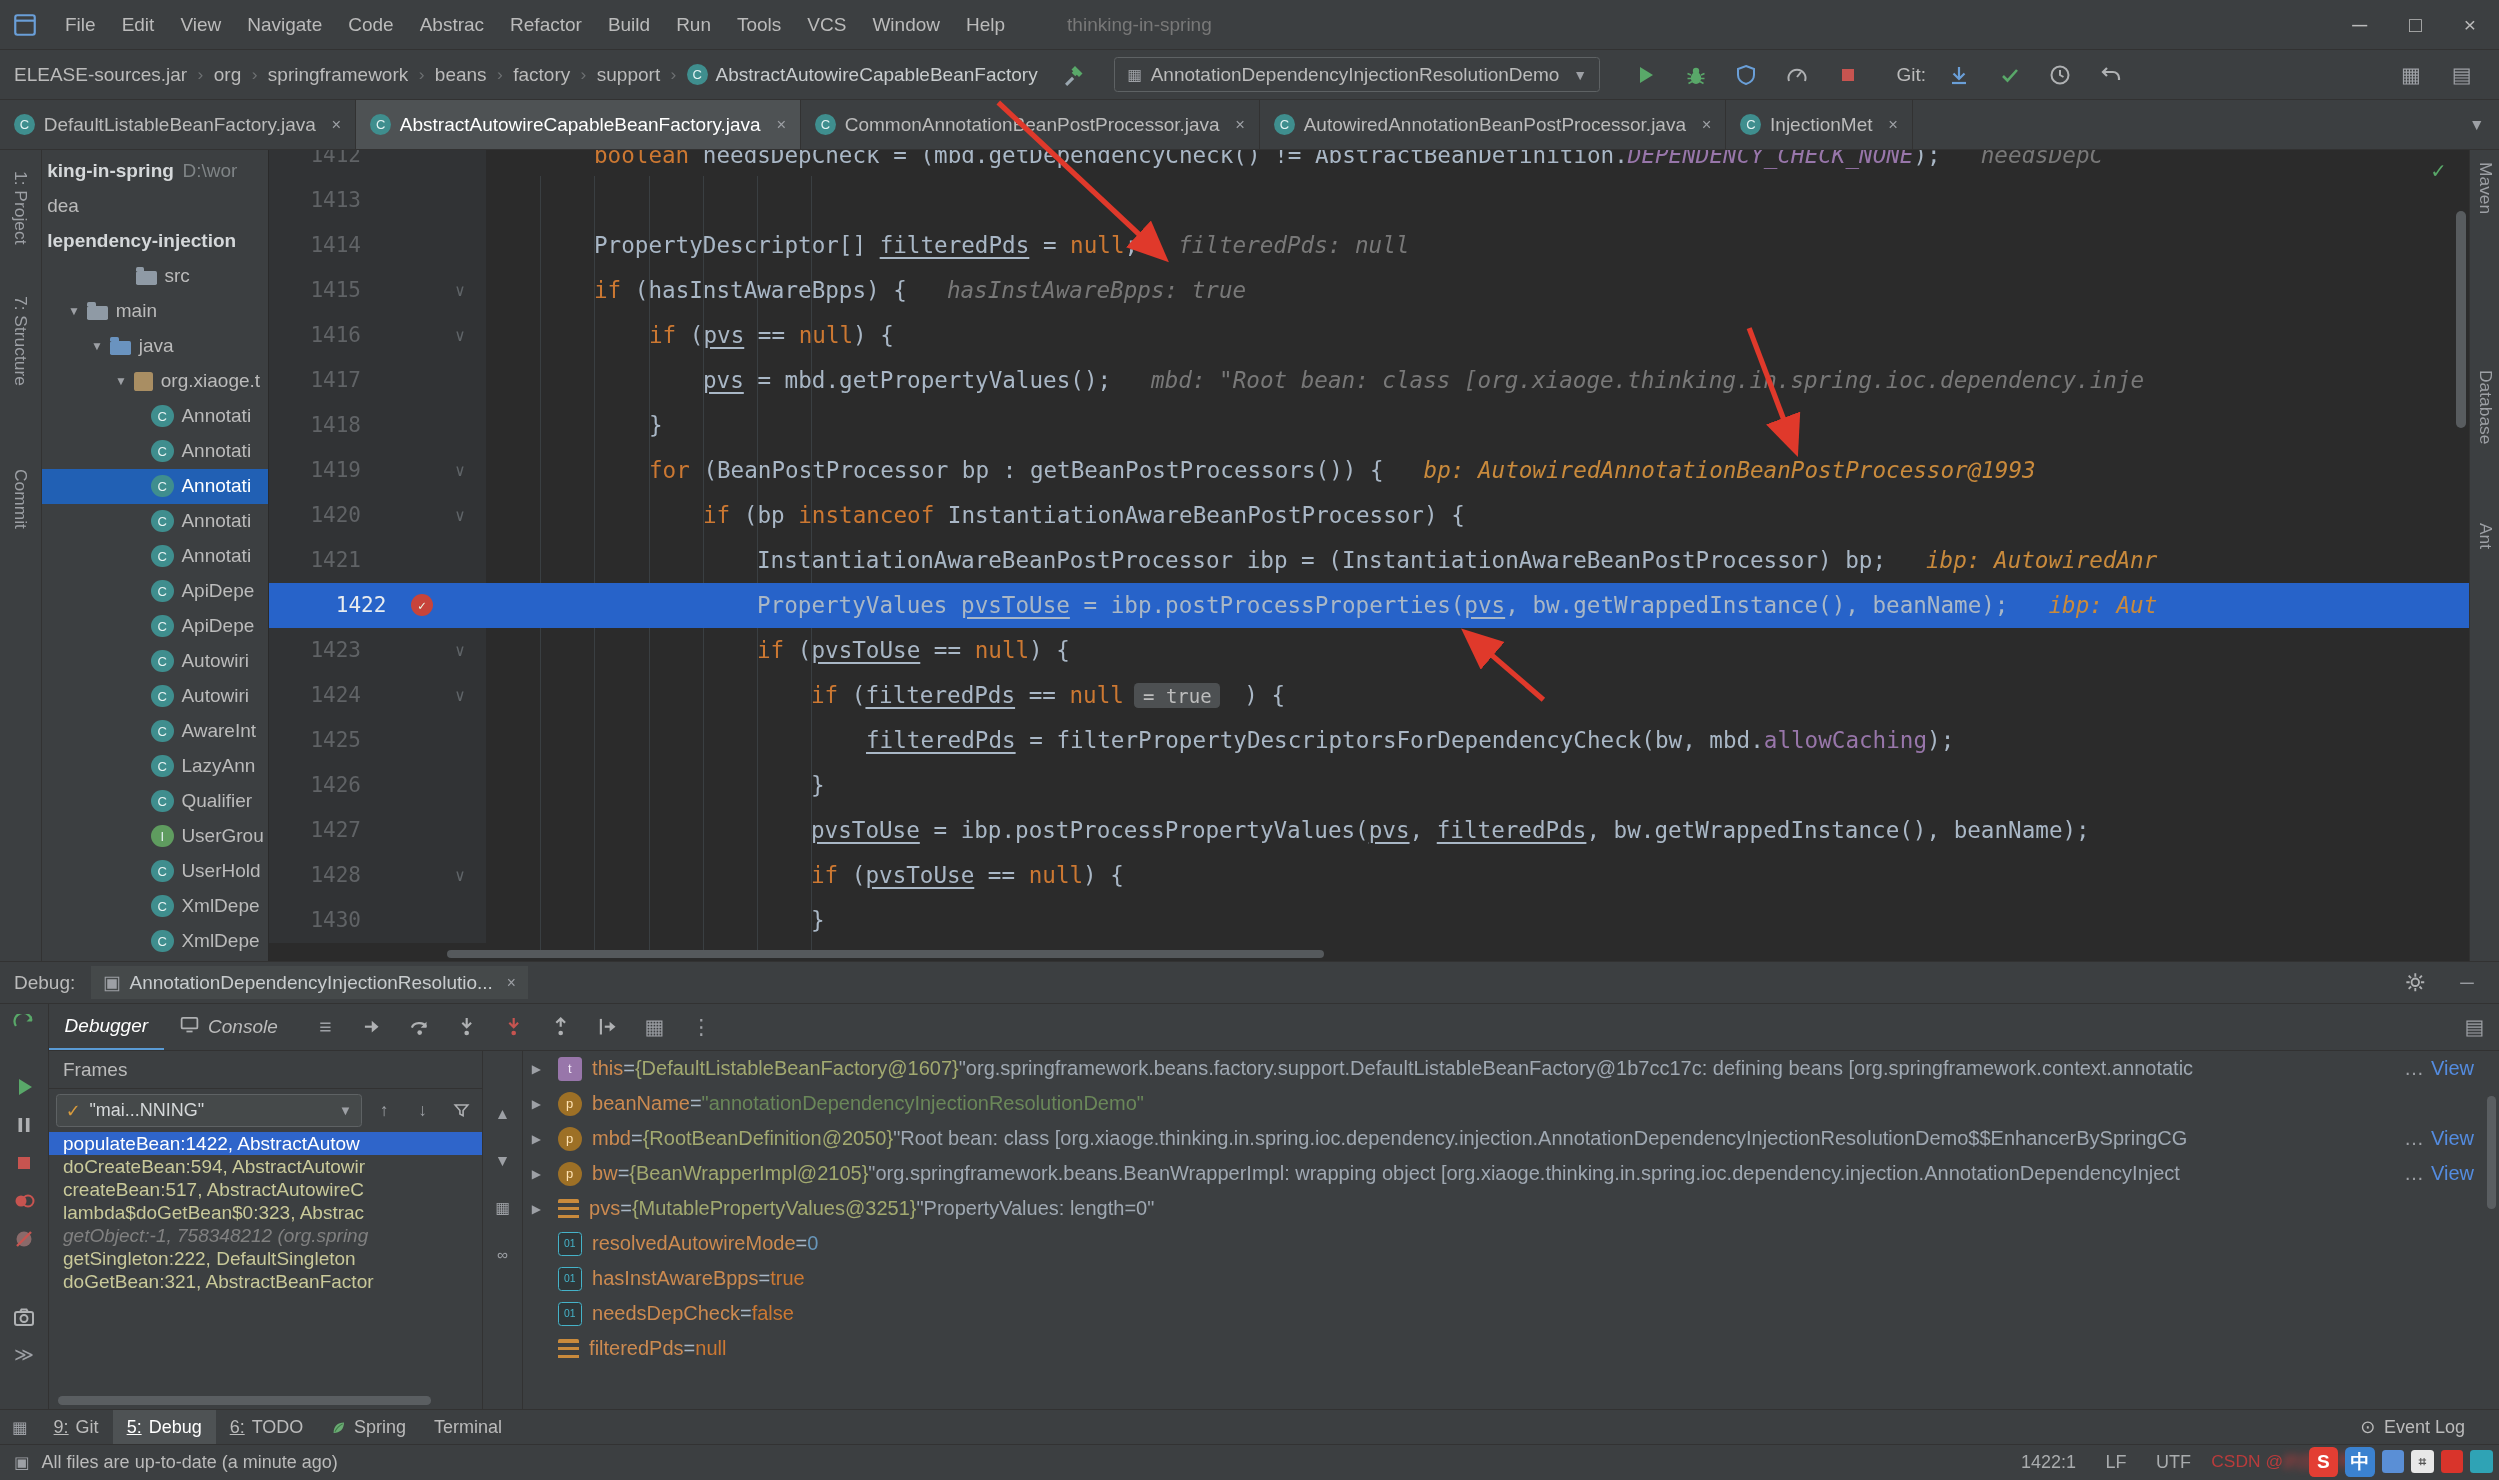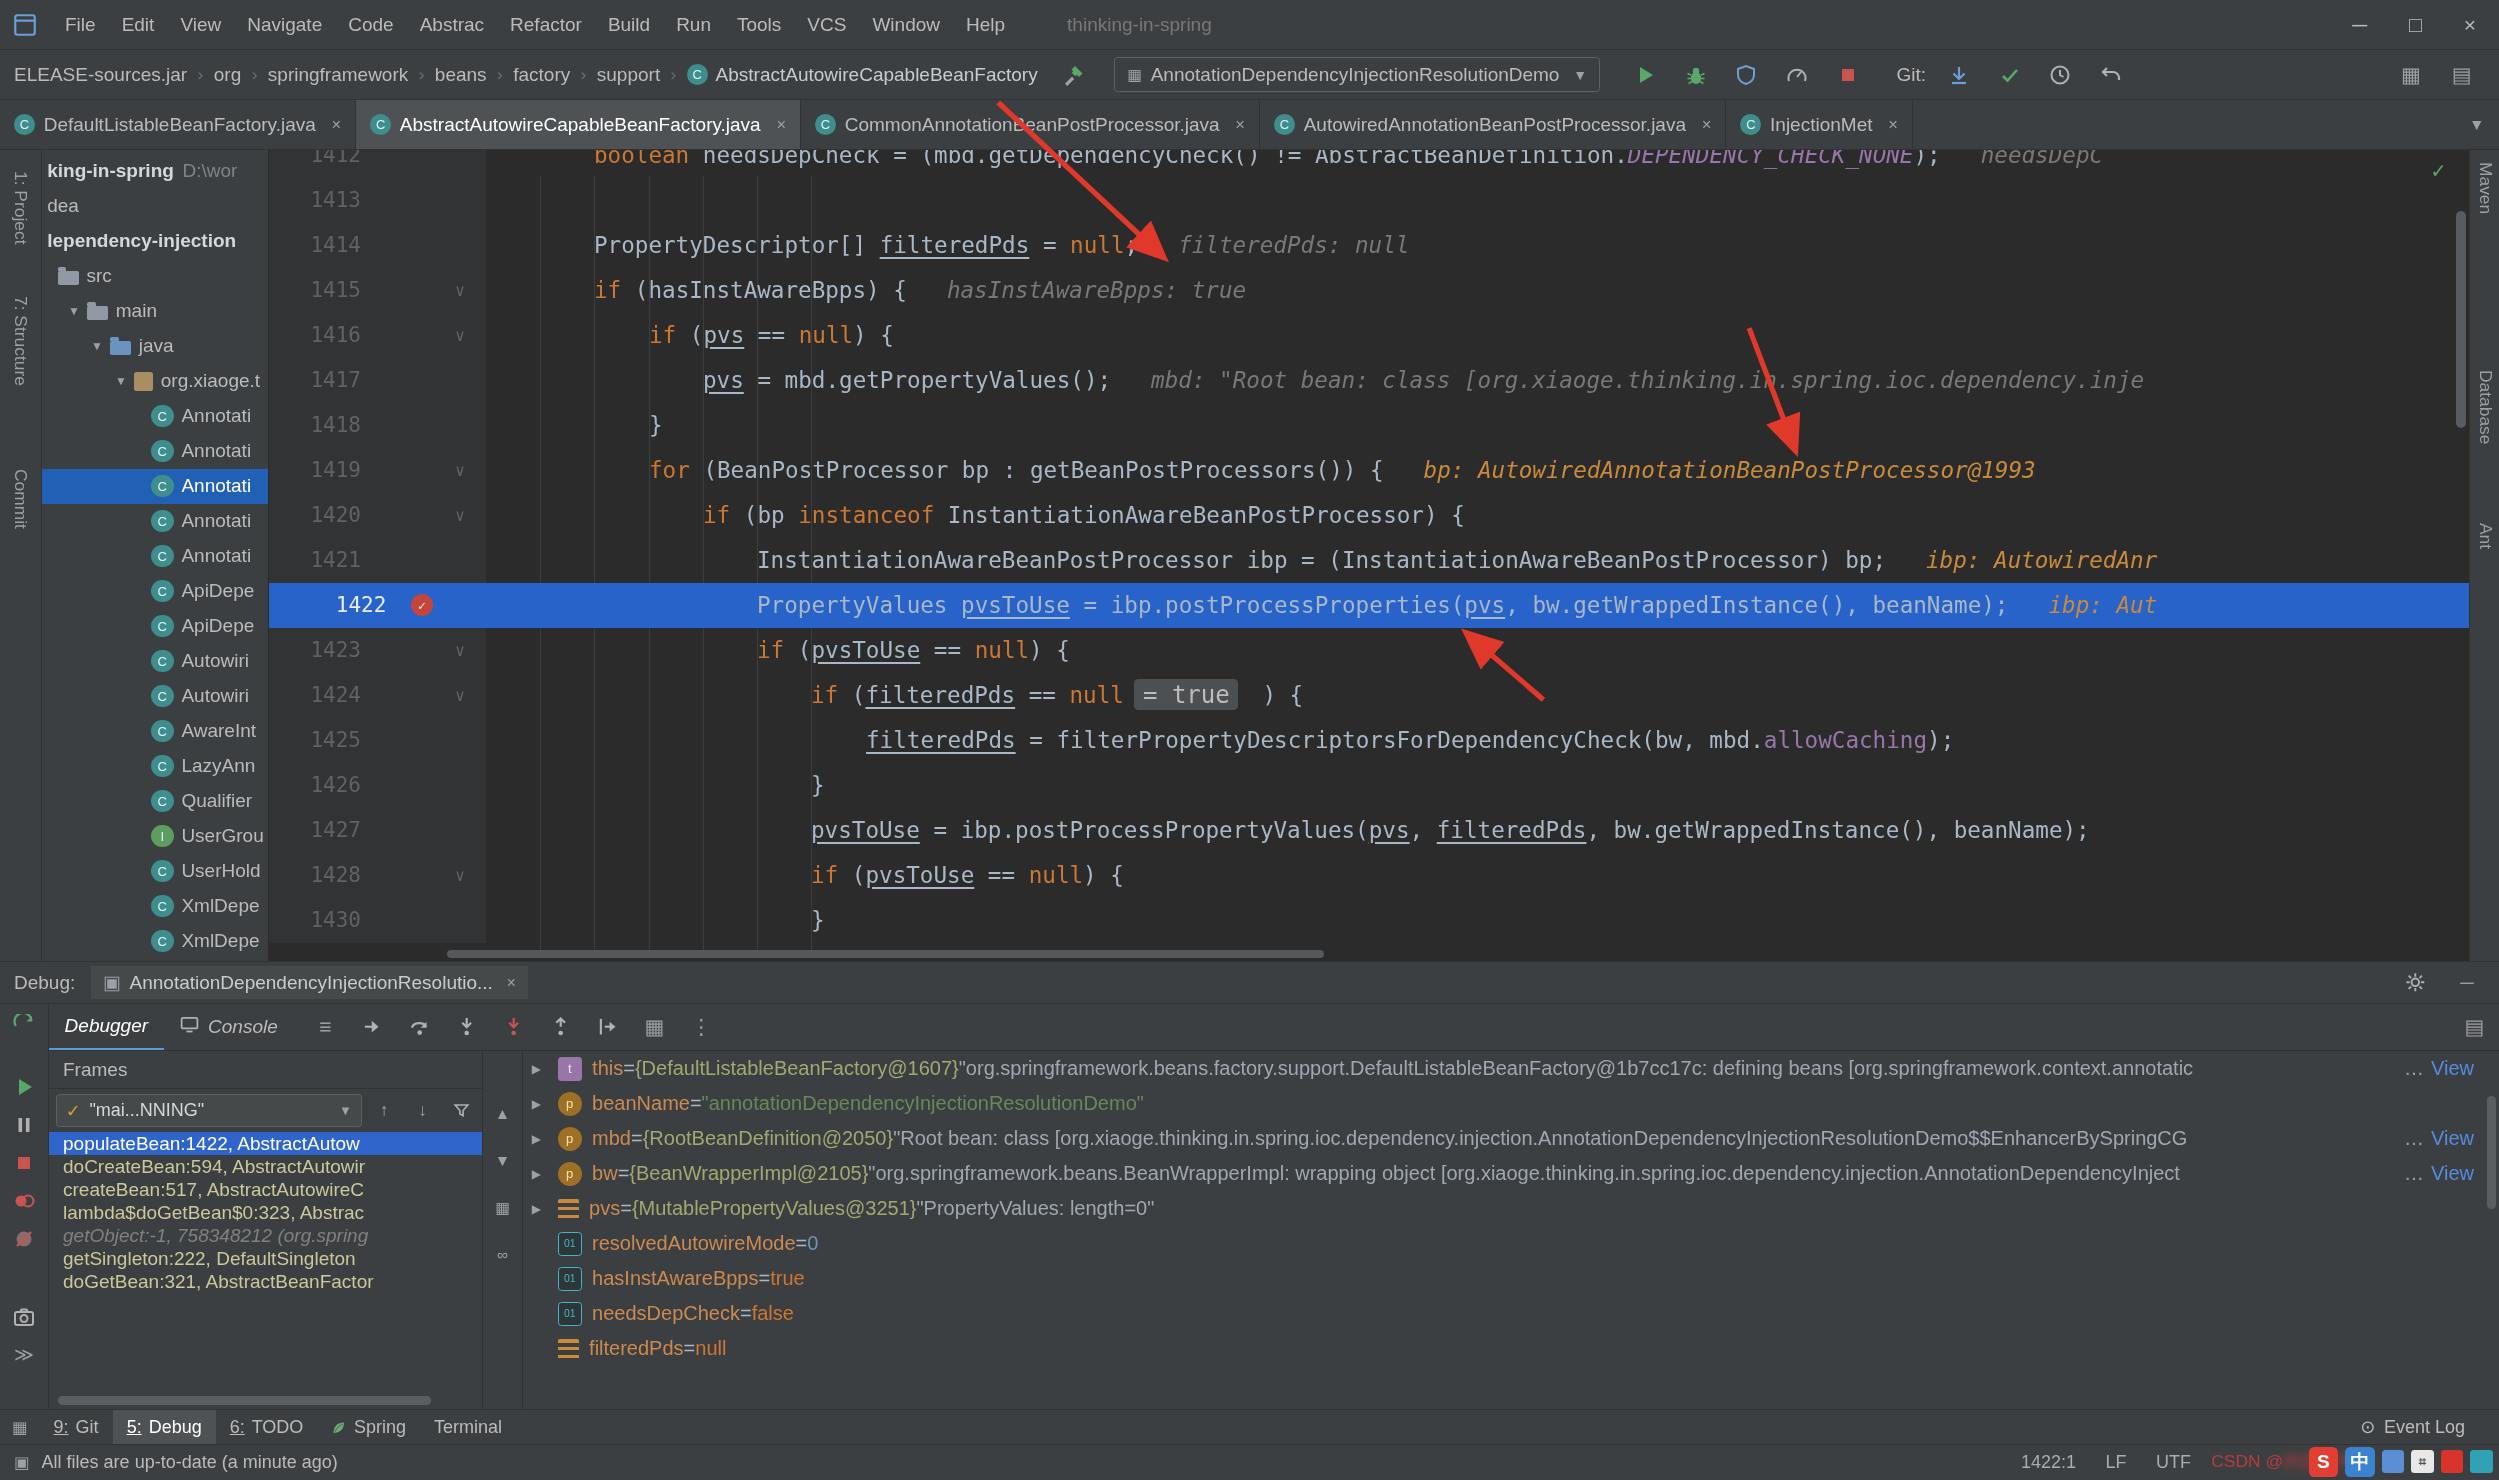--- a/index.html
+++ b/index.html
@@ -74,21 +74,21 @@
   .code-line.exec .lnum { color:#e8ecef; }
   .bpcol { width:61px; position:relative; display:flex; align-items:center; justify-content:center; }
   .bp-dot { width:22px; height:22px; border-radius:50%; background:#c7443b; color:#eafbe7; font-size:13px; display:flex; align-items:center; justify-content:center; }
   .foldcol { width:52px; color:#5f6468; font-size:16.5px; display:flex; align-items:center; justify-content:center; }
   .code-text { white-space:pre; }
   .tk-k { color:#cc7832; }
   .tk-d { color:#a9b7c6; }
   .tk-c { color:#9876aa; font-style:italic; }
   .tk-f { color:#9876aa; }
   .tk-u { color:#a9b7c6; text-decoration:underline; text-underline-offset:4.3px; }
-  .tk-chip { background:#4d5052; color:#bdbdbd; border-radius:4.3px; padding:1.7px 8.7px; margin:0 10.4px; font-size:24px; }
+  .tk-chip { background:#4d5052; color:#bdbdbd; border-radius:4.3px; padding:1.7px 8.7px; margin:0 10.4px; font-size:19px; }
   .hint { margin-left:40px; font-style:italic; }
   .hint-g { color:#787878; }
   .hint-a { color:#c98a3c; }
   .ed-vscroll { position:absolute; right:2.6px; top:61px; width:10.4px; height:217px; background:#585c5f; border-radius:5.2px; z-index:3; }
   .ed-hscroll { position:absolute; left:178px; bottom:2.6px; width:877px; height:8.7px; background:#55595c; border-radius:4.3px; z-index:3; }
   .ed-check { position:absolute; top:7px; right:24px; color:#59A869; font-size:22.6px; z-index:3; }
 
   
   .dbg-header { height:42px; flex:none; display:flex; align-items:center; background:#3c3f41; border-top:0.9px solid #323232; font-size:19px; }
   .dbg-title { margin:0 15.6px 0 14px; color:#bbbbbb; }
@@ -335,21 +335,21 @@
         <div class="tree-row" style="padding-left: 5.2px;">
           <span class="bold">king-in-spring</span>
           <span class="extra">D:\wor</span>
         </div>
         <div class="tree-row" style="padding-left: 5.2px;">
           <span>dea</span>
         </div>
         <div class="tree-row" style="padding-left: 5.2px;">
           <span class="bold">lependency-injection</span>
         </div>
-        <div class="tree-row" style="padding-left: 15.6px;">
+        <div class="tree-row" style="padding-left: 15.6px; justify-content: center;">
           <span class="ti ti-folder"></span>
           <span>src</span>
         </div>
         <div class="tree-row" style="padding-left: 26px;">
           <span class="arrow">▼</span>
           <span class="ti ti-folder"></span>
           <span>main</span>
         </div>
         <div class="tree-row" style="padding-left: 49px;">
           <span class="arrow">▼</span>

